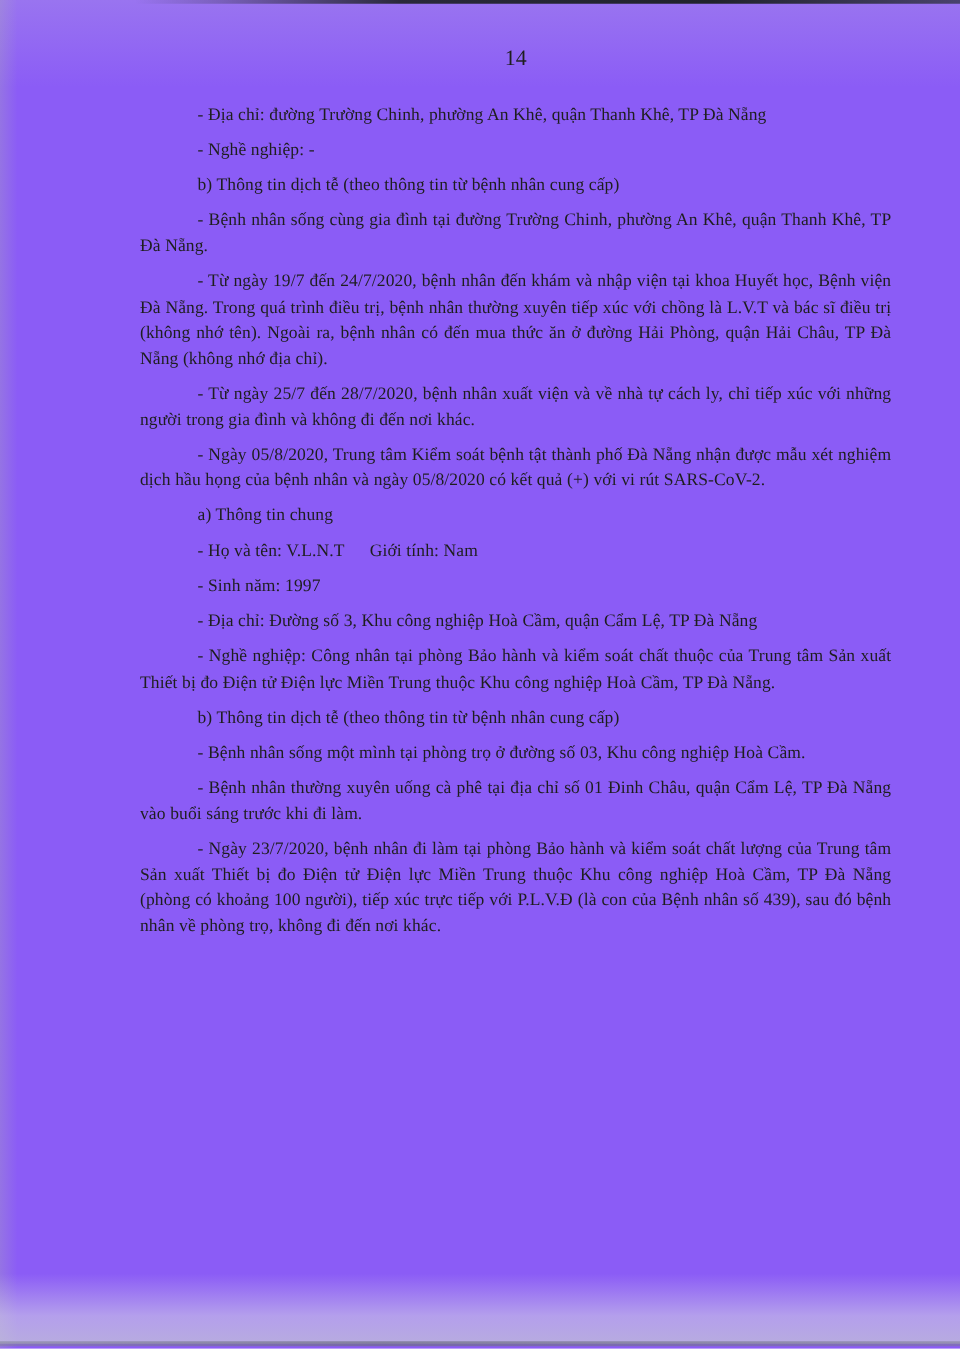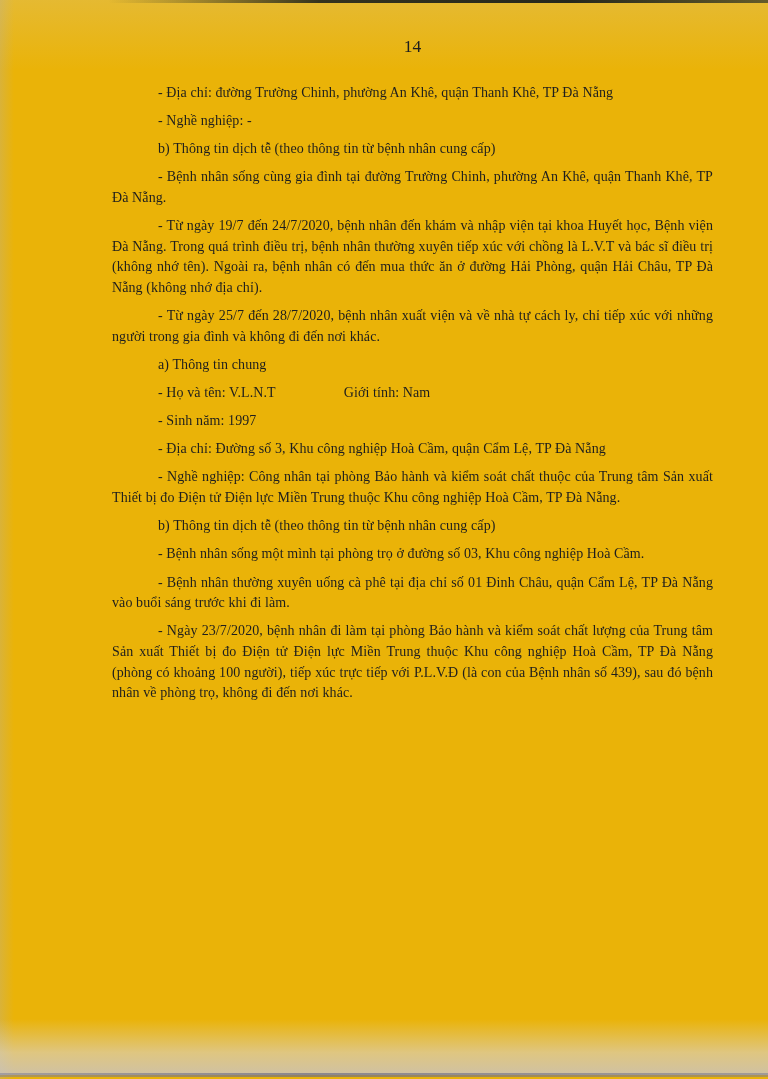--- a/index.html
+++ b/index.html
@@ -1,19 +1,19 @@
 <!DOCTYPE html>
 <html><head>
 <meta charset="utf-8">
 <style>
   html,body{margin:0;padding:0;background:#ffffff;}
   .page{
     position:relative;
     width:768px;height:1079px;
-    background:#eab308;
+    background:#8b5cf6;
     overflow:hidden;
     font-family:"Liberation Serif","DejaVu Serif",serif;
     color:#1e1e1e;
   }
   
   .page::before{
     content:"";position:absolute;left:0;top:0;right:0;height:70px;
     background:linear-gradient(180deg,rgba(210,212,215,0.20),rgba(255,255,255,0));
     pointer-events:none;
   }
@@ -49,38 +49,39 @@
   }
   .body p{
     margin:0 0 7.6px 0;
     font-size:14px;
     line-height:20.6px;
     text-align:justify;
     text-indent:46px;
     letter-spacing:0.1px;
   }
   .body .b{font-weight:normal;}
-  .body .gap{margin-left:68px;}
+  .body .gap{margin-left:20px;}
 </style>
 </head>
 <body>
 
 <div class="page">
   <div class="edge-left"></div>
   <div class="top-strip"></div>
 
   <div class="content">
     <p class="page-num">14</p>
     <div class="body">
         <p><span>- Địa chỉ: đường Trường Chinh, phường An Khê, quận Thanh Khê, TP Đà Nẵng</span></p>
         <p><span>- Nghề nghiệp: -</span></p>
         <p><span class="b">b) Thông tin dịch tễ</span><span> (theo thông tin từ bệnh nhân cung cấp)</span></p>
         <p><span>- Bệnh nhân sống cùng gia đình tại đường Trường Chinh, phường An Khê, quận Thanh Khê, TP Đà Nẵng.</span></p>
         <p><span>- Từ ngày 19/7 đến 24/7/2020, bệnh nhân đến khám và nhập viện tại khoa Huyết học, Bệnh viện Đà Nẵng. Trong quá trình điều trị, bệnh nhân thường xuyên tiếp xúc với chồng là L.V.T và bác sĩ điều trị (không nhớ tên). Ngoài ra, bệnh nhân có đến mua thức ăn ở đường Hải Phòng, quận Hải Châu, TP Đà Nẵng (không nhớ địa chỉ).</span></p>
         <p><span>- Từ ngày 25/7 đến 28/7/2020, bệnh nhân xuất viện và về nhà tự cách ly, chỉ tiếp xúc với những người trong gia đình và không đi đến nơi khác.</span></p>
+        <p><span>- Ngày 05/8/2020, Trung tâm Kiểm soát bệnh tật thành phố Đà Nẵng nhận được mẫu xét nghiệm dịch hầu họng của bệnh nhân và ngày 05/8/2020 có kết quả (+) với vi rút SARS-CoV-2.</span></p>
         <p><span class="b">a) Thông tin chung</span></p>
         <p><span>- Họ và tên: </span><span class="b">V.L.N.T</span><span class="gap">Giới tính: Nam</span></p>
         <p><span>- Sinh năm: 1997</span></p>
         <p><span>- Địa chỉ: Đường số 3, Khu công nghiệp Hoà Cầm, quận Cẩm Lệ, TP Đà Nẵng</span></p>
         <p><span>- Nghề nghiệp: Công nhân tại phòng Bảo hành và kiểm soát chất thuộc của Trung tâm Sản xuất Thiết bị đo Điện tử Điện lực Miền Trung thuộc Khu công nghiệp Hoà Cầm, TP Đà Nẵng.</span></p>
         <p><span class="b">b) Thông tin dịch tễ</span><span> (theo thông tin từ bệnh nhân cung cấp)</span></p>
         <p><span>- Bệnh nhân sống một mình tại phòng trọ ở đường số 03, Khu công nghiệp Hoà Cầm.</span></p>
         <p><span>- Bệnh nhân thường xuyên uống cà phê tại địa chỉ số 01 Đinh Châu, quận Cẩm Lệ, TP Đà Nẵng vào buổi sáng trước khi đi làm.</span></p>
         <p><span>- Ngày 23/7/2020, bệnh nhân đi làm tại phòng Bảo hành và kiểm soát chất lượng của Trung tâm Sản xuất Thiết bị đo Điện tử Điện lực Miền Trung thuộc Khu công nghiệp Hoà Cầm, TP Đà Nẵng (phòng có khoảng 100 người), tiếp xúc trực tiếp với P.L.V.Đ (là con của Bệnh nhân số 439), sau đó bệnh nhân về phòng trọ, không đi đến nơi khác.</span></p>
       </div>

